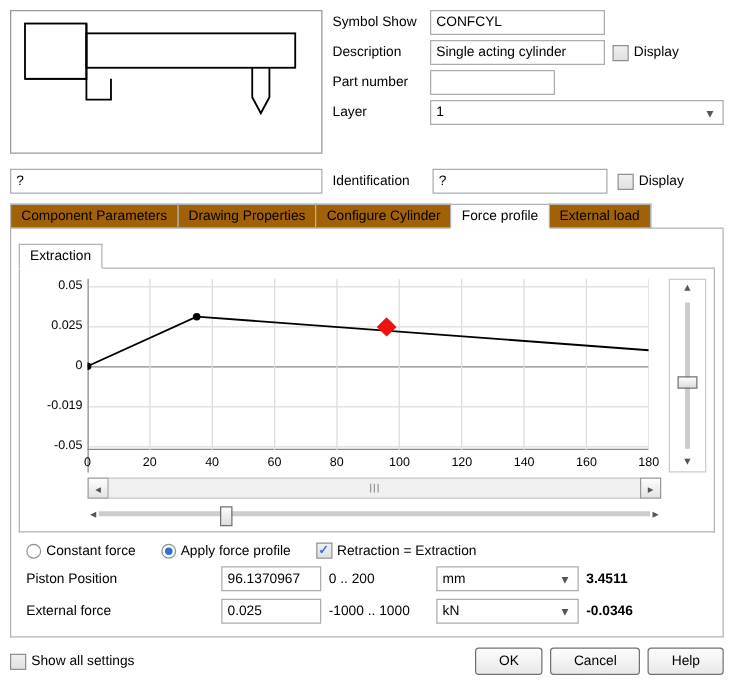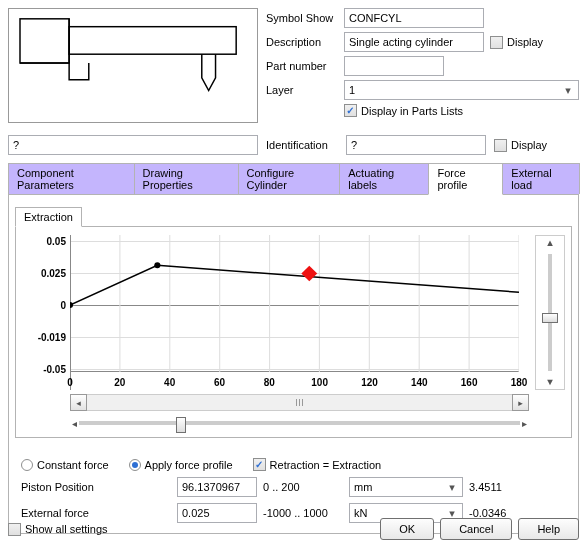--- a/index.html
+++ b/index.html
@@ -101,21 +101,21 @@
   }
   .tab-strip {
     display: flex;
     margin-top: 8px;
     border-bottom: 1px solid #b3b3b3;
   }
   .tab {
     padding: 3px 8px;
     border: 1px solid #b3b3b3;
     border-bottom: none;
-    background: #c4b5fd;
+    background: #a16207;
     margin-right: -1px;
     position: relative;
   }
   .tab.active {
     background: #fff;
     border-bottom: 1px solid #fff;
     margin-bottom: -1px;
     z-index: 2;
   }
   .sub-tab-strip {
@@ -124,21 +124,20 @@
     border-bottom: 1px solid #b3b3b3;
   }
   .panel {
     border: 1px solid #b3b3b3;
     border-top: none;
     padding: 6px;
   }
   .chart-row {
     display: flex;
     gap: 6px;
-    font-weight: bold;
   }
   .chart-box {
     flex: 1;
     height: 155px;
     position: relative;
     background: #fff;
   }
   .y-axis {
     position: absolute;
     left: 48px;
@@ -270,21 +269,21 @@
     width: 10px;
     height: 16px;
     background: linear-gradient(#fefefe,#ddd);
     border: 1px solid #707070;
     left: 22%;
   }
   .options-row {
     display: flex;
     align-items: center;
     gap: 20px;
-    margin-top: 20px;
+    margin-top: 8px;
     padding: 0 6px;
   }
   .radio {
     width: 12px;
     height: 12px;
     border: 1px solid #8e8f8f;
     border-radius: 50%;
     display: inline-flex;
     align-items: center;
     justify-content: center;
@@ -319,20 +318,21 @@
     width: 114px;
     height: 20px;
     border: 1px solid #abadb3;
     padding: 0 4px;
     position: relative;
     display: flex;
     align-items: center;
   }
   .param-readonly {
     width: 50px;
+    font-weight: bold;
   }
   .bottom-bar {
     position: absolute;
     left: 8px;
     right: 8px;
     bottom: 8px;
     display: flex;
     align-items: center;
   }
   .btn {
@@ -378,46 +378,39 @@
       <span class="form-label">Part number</span>
       <input class="text-input" style="width: 100px;" value="">
     </div>
     <div class="form-row">
       <span class="form-label">Layer</span>
       <div class="select-wrap" style="flex:1">
         <span>1</span>
         <span class="select-arrow">▾</span>
       </div>
     </div>
-    <div class="form-row" style="margin-left:78px">
-      <span class="checkbox-wrap">
-        <span class="checkbox checked"></span>
-        <span>Display in Parts Lists</span>
-      </span>
-    </div>
   </div>
 </div>
 
 <div class="id-row">
   <div class="id-left">
     <span>?</span>
   </div>
   <span style="width:72px">Identification</span>
   <input class="text-input" style="width: 140px;" value="?">
   <span class="checkbox-wrap">
     <span class="checkbox"></span>
     <span>Display</span>
   </span>
 </div>
 
 <div class="tab-strip">
   <div class="tab">Component Parameters</div>
   <div class="tab">Drawing Properties</div>
   <div class="tab">Configure Cylinder</div>
-  <div class="tab">Actuating labels</div>
   <div class="tab active">Force profile</div>
   <div class="tab">External load</div>
 </div>
 
 <div class="panel">
   <div class="sub-tab-strip">
     <div class="tab active">Extraction</div>
   </div>
   <div class="panel" style="padding-top:8px">
     <div class="chart-row">

